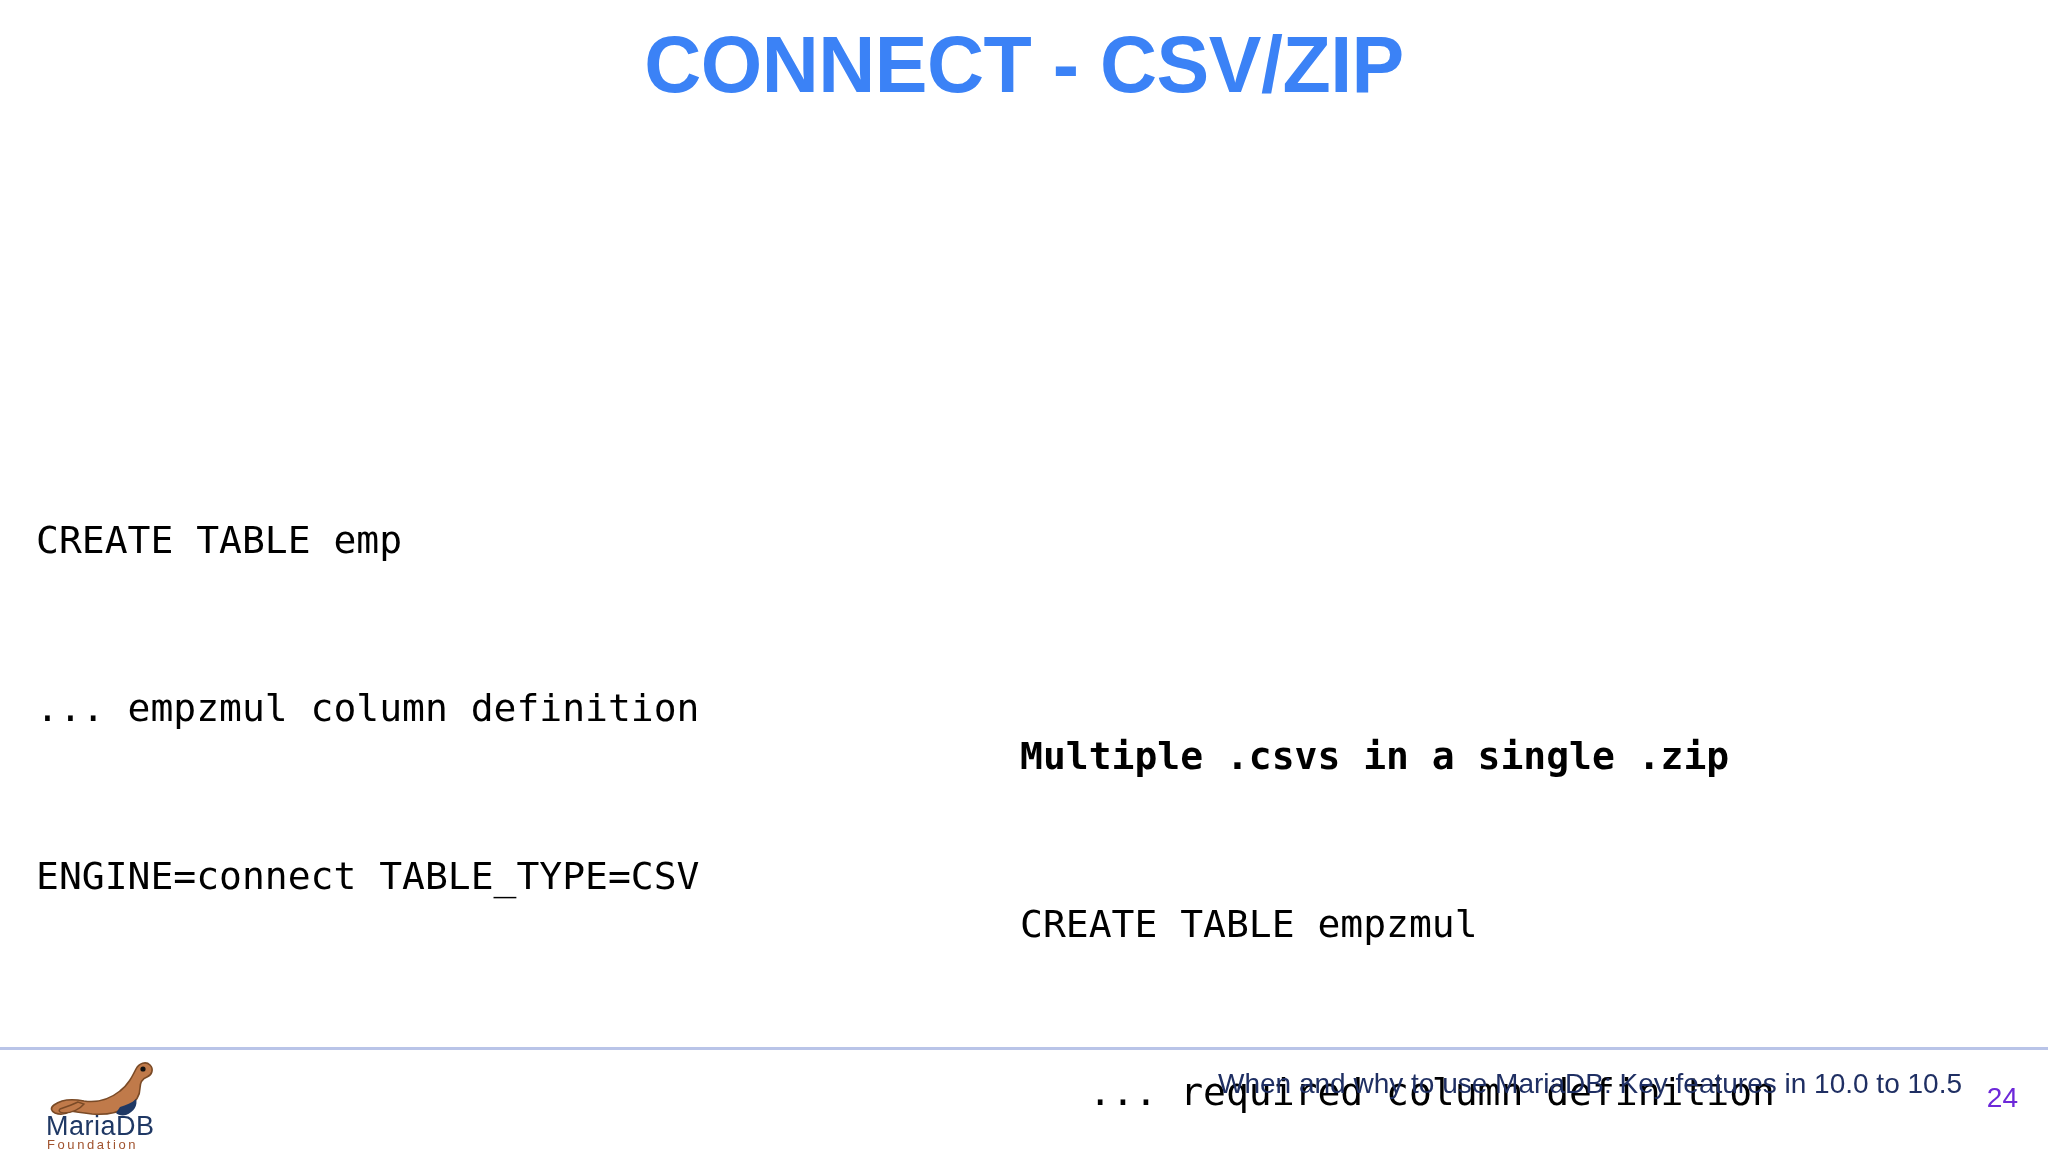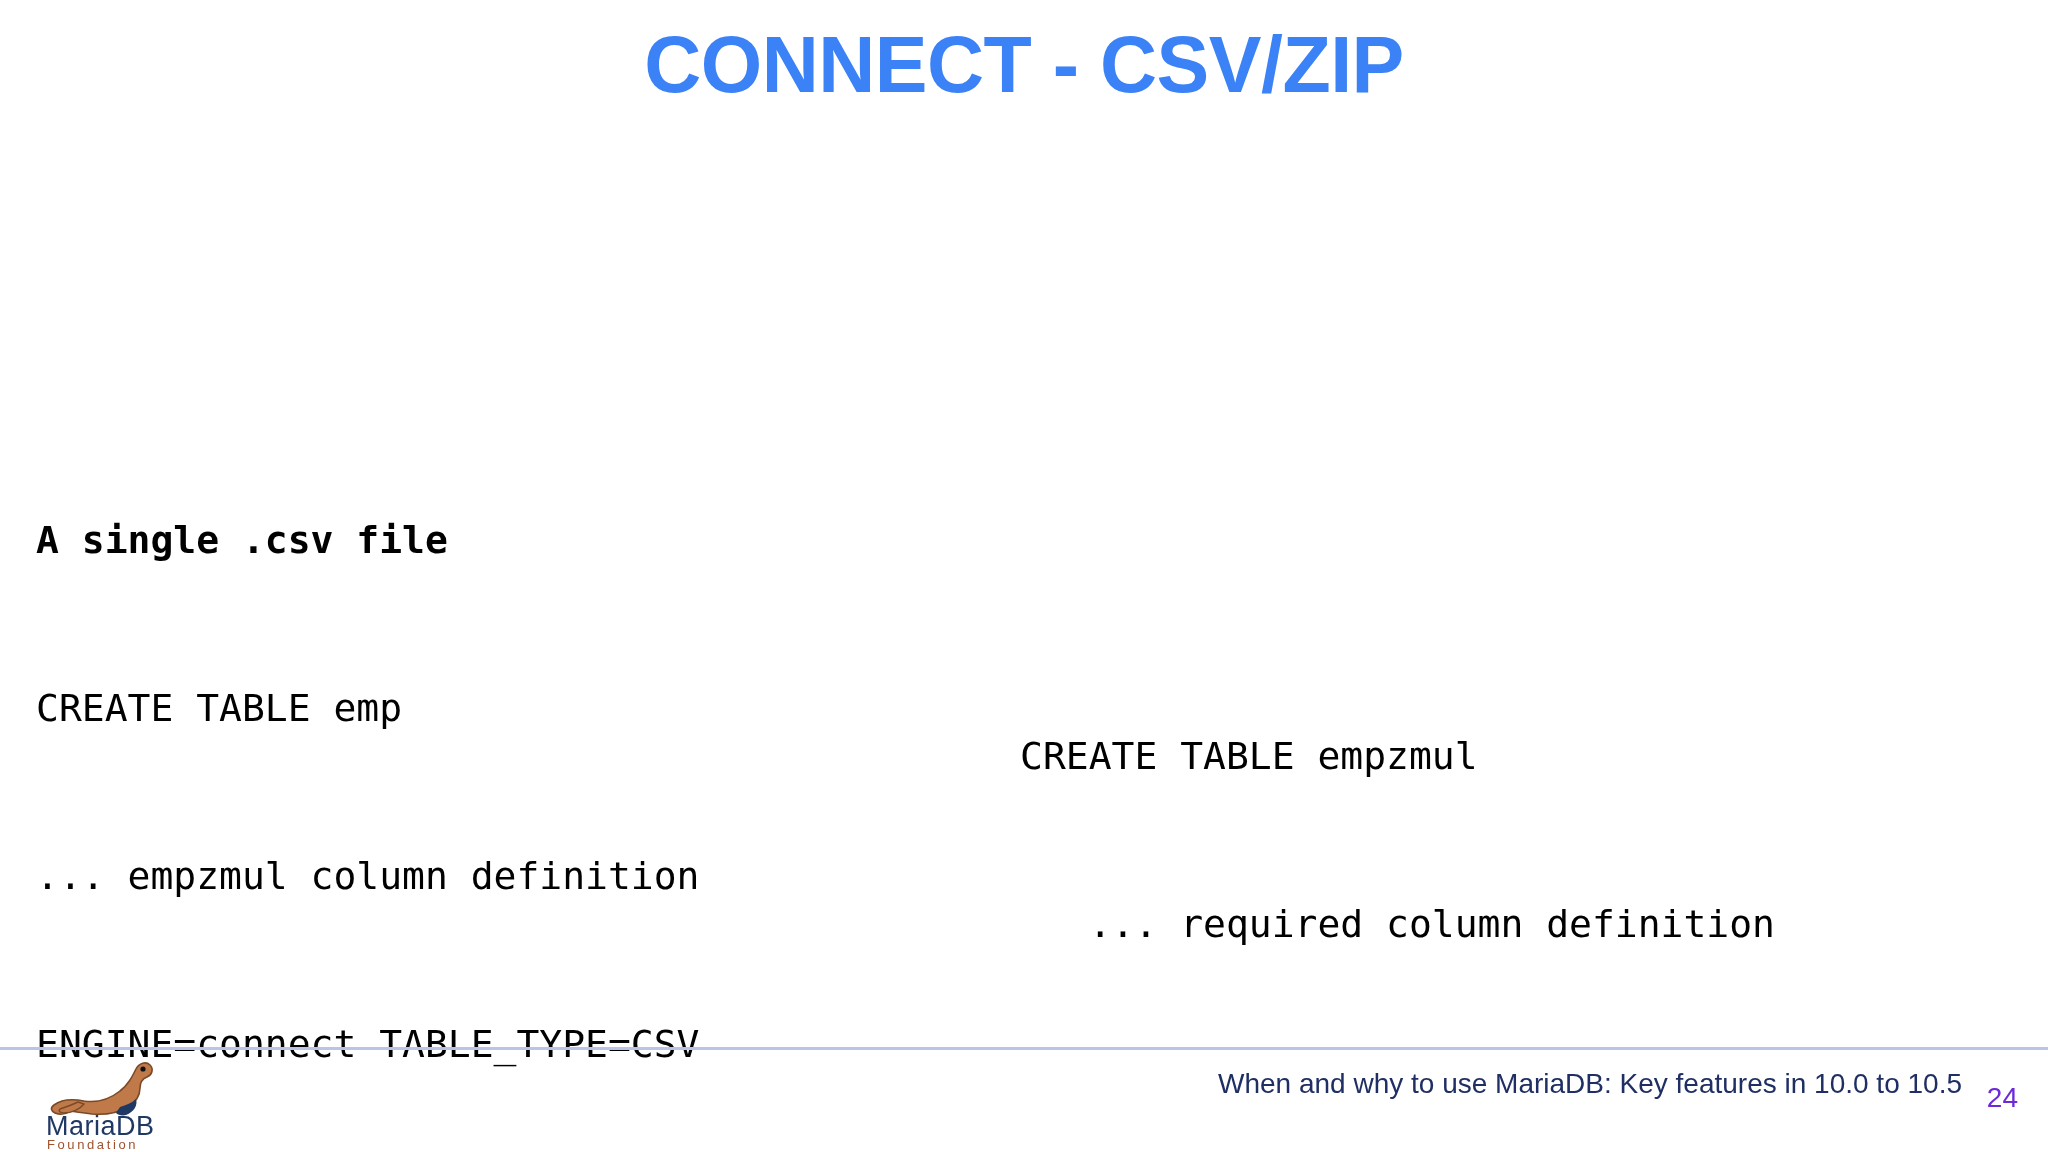--- a/index.html
+++ b/index.html
@@ -104,35 +104,35 @@
 </head>
 <body>
 
 <div class="slide">
 
   <div class="slide-title">CONNECT - CSV/ZIP</div>
 
   <div class="code-col left">
 
     <div class="code-block">
-      <div class="code-line heading">A single .csv file</div>
       <div class="code-line">CREATE TABLE emp</div>
       <div class="code-line">... empzmul column definition</div>
       <div class="code-line">ENGINE=connect TABLE_TYPE=CSV</div>
       
       
     </div>
 
     
 
   </div>
 
   <div class="code-col right">
 
     <div class="code-block">
+      <div class="code-line heading">Multiple .csvs in a single .zip</div>
       <div class="code-line">CREATE TABLE empzmul</div>
       <div class="code-line">   ... required column definition</div>
       
       
       
       
     </div>
 
   </div>
 

